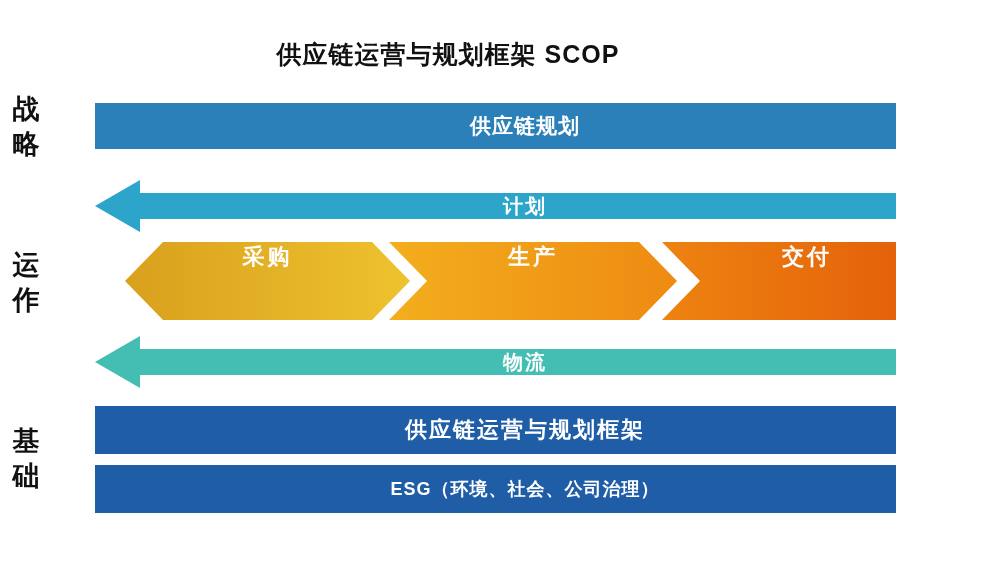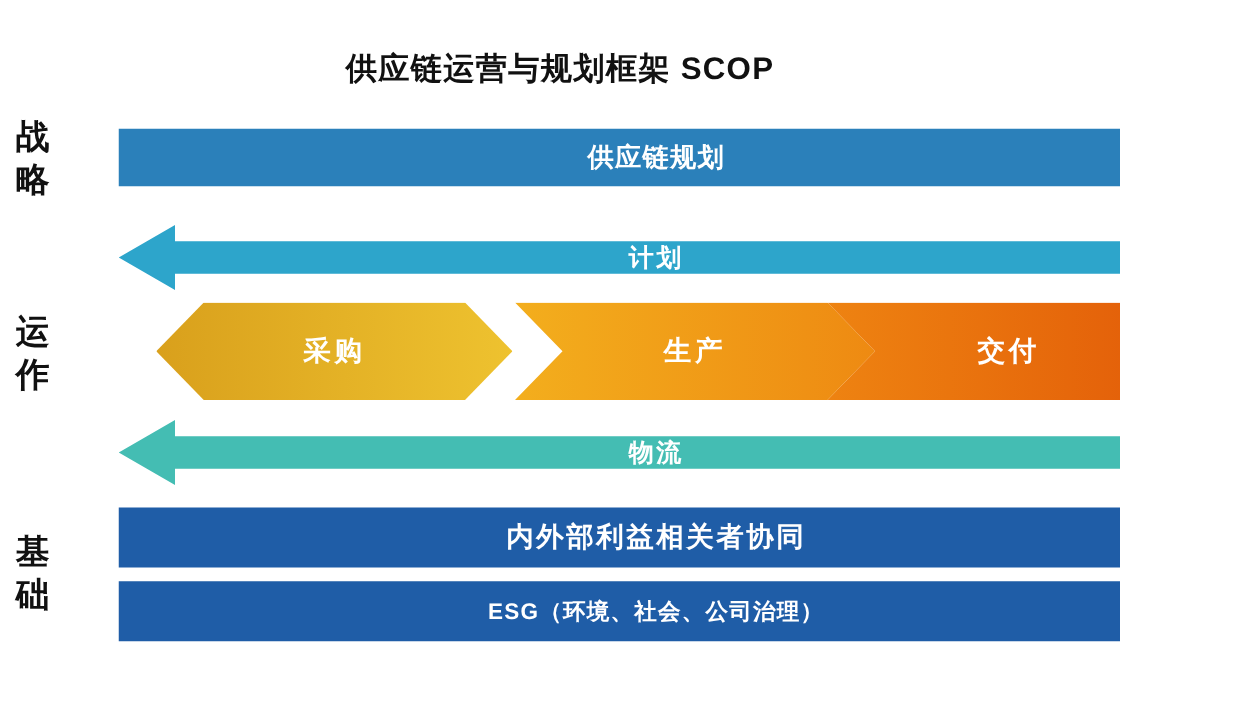--- a/index.html
+++ b/index.html
@@ -95,39 +95,39 @@
     );
   }
   .arrow-plan      { top: 180px; background: #2da5cb; font-family: Liberation Serif, serif; }
   .arrow-logistics { top: 336px; background: #44bdb3; }
 
   .chevron {
     position: absolute;
     top: 242px;
     height: 78px;
     display: flex;
-    align-items: center;
+    align-items: flex-start;
     justify-content: center;
     color: #ffffff;
     font-weight: bold;
     font-size: 22px;
     letter-spacing: 3px;
   }
   .chev-procure {
     left: 125px;
     width: 285px;
     background: linear-gradient(90deg, #d9a01c, #eec22f);
     clip-path: polygon(
       0 50%, 38px 0,
       calc(100% - 38px) 0, 100% 50%,
       calc(100% - 38px) 100%, 38px 100%
     );
   }
   .chev-produce {
-    left: 412px;
+    left: 389px;
     width: 288px;
     background: linear-gradient(90deg, #f3ae1d, #ee8a12);
     clip-path: polygon(
       0 0, calc(100% - 38px) 0, 100% 50%,
       calc(100% - 38px) 100%, 0 100%, 38px 50%
     );
   }
   .chev-deliver {
     left: 662px;
     width: 290px;
@@ -172,20 +172,20 @@
 
   <div class="chevron chev-deliver">
     <span class="chev-label">交付</span>
   </div>
 
   <div class="double-arrow arrow-logistics">
     <span>物流</span>
   </div>
 
   <div class="bar bar-stakeholder">
-    <span>内外部利益相关者协同</span>
+    <span>供应链运营与规划框架</span>
   </div>
 
   <div class="bar bar-esg">
     <span>ESG（环境、社会、公司治理）</span>
   </div>
 
 </div>
 
 </body></html>

